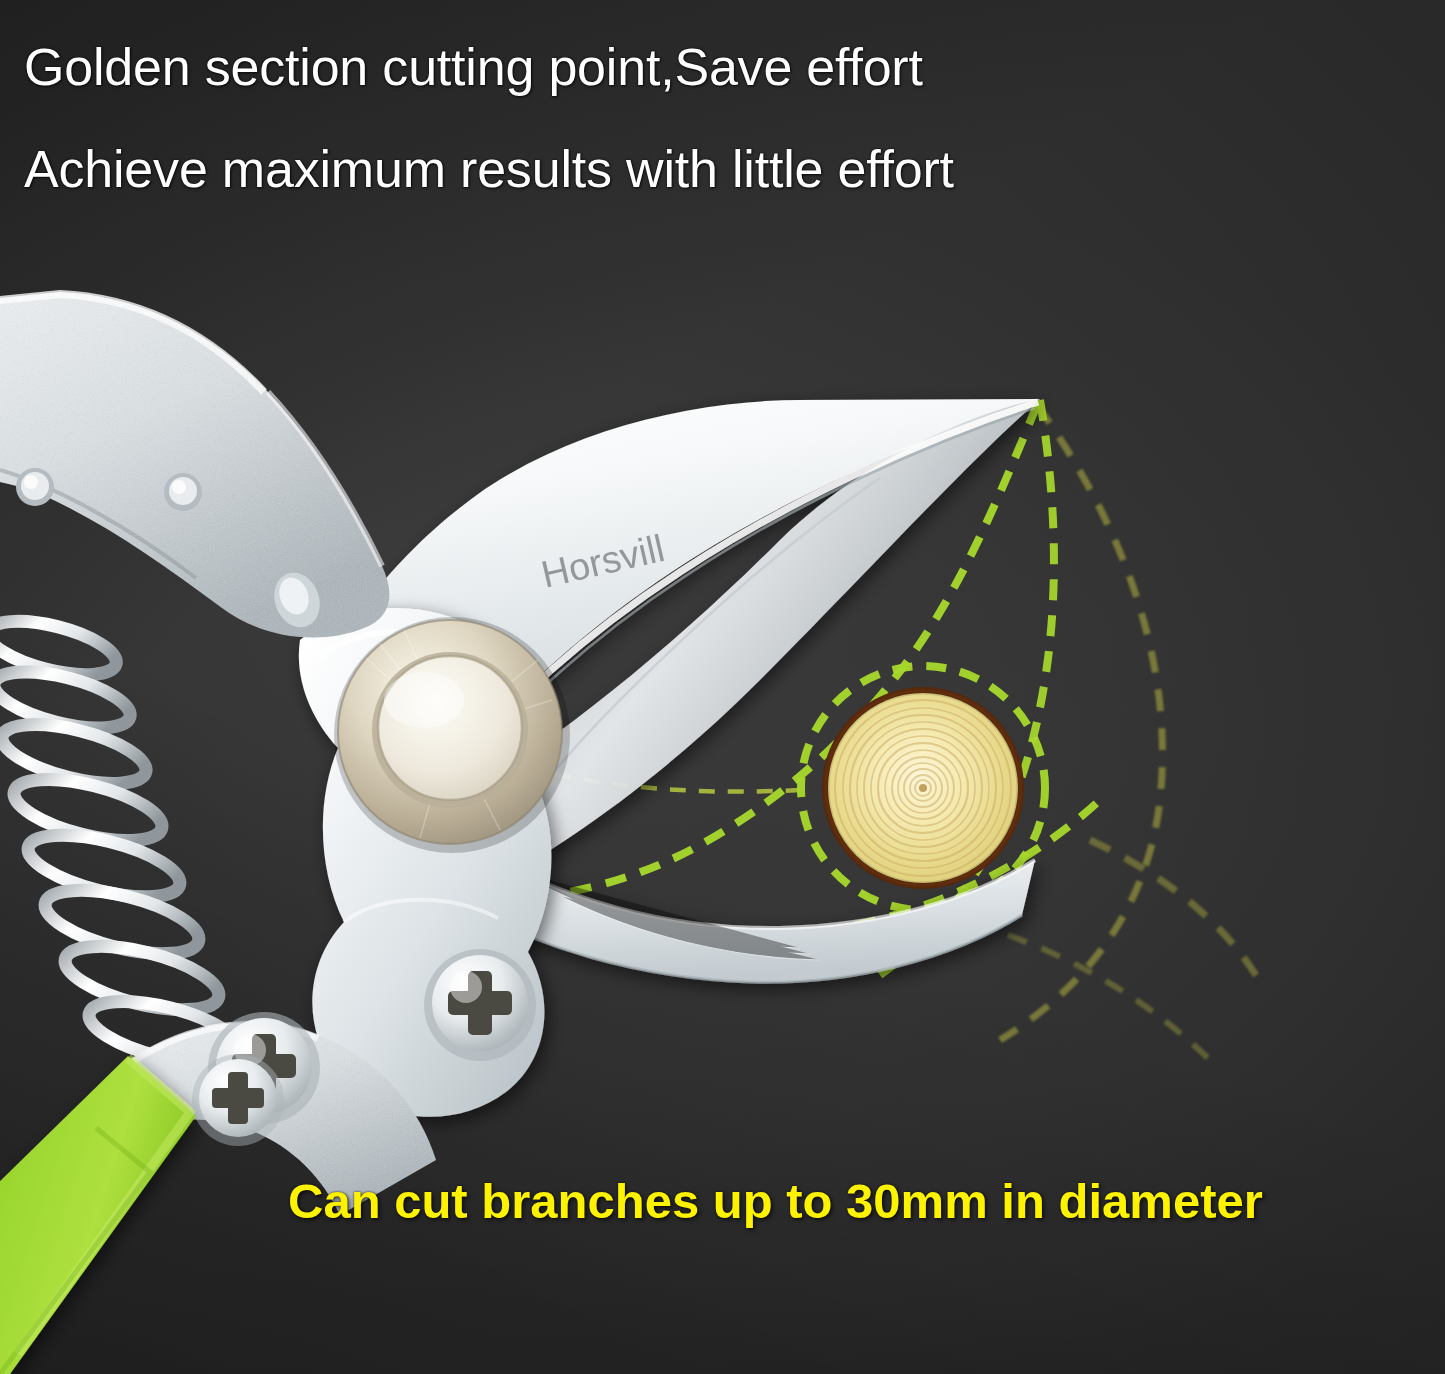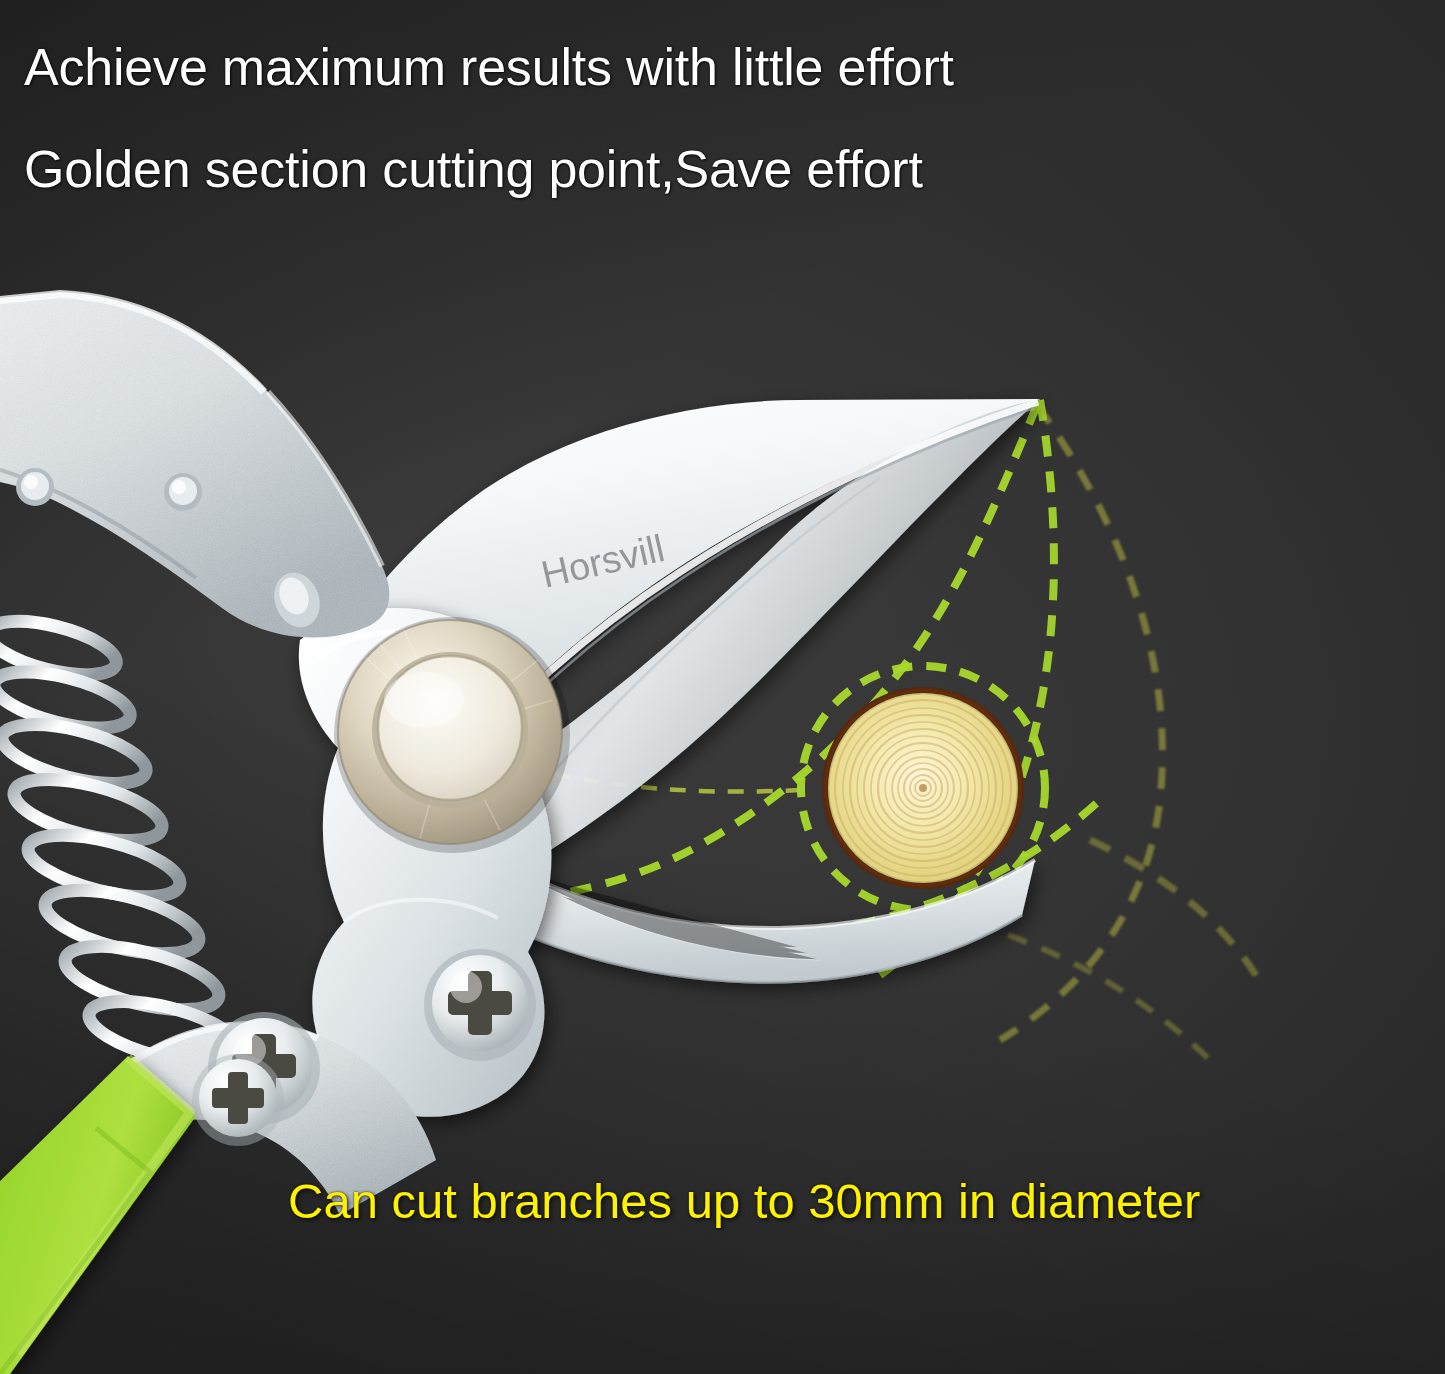--- a/index.html
+++ b/index.html
@@ -43,21 +43,21 @@
     text-shadow: 0 0 2px rgba(0,0,0,0.9), 1px 1px 3px rgba(0,0,0,0.7);
   }
 
   
   .caption {
     position: absolute;
     left: 288px;
     top: 1173px;
     color: #fdf200;
     font-size: 49px;
-    font-weight: 400;
+    font-weight: 700;
     white-space: nowrap;
     text-shadow: 0 0 2px rgba(0,0,0,0.85), 2px 2px 4px rgba(0,0,0,0.6);
   }
 
   
   .photo {
     position: absolute;
     inset: 0;
   }
   .photo svg { display:block; width:100%; height:100%; }
@@ -361,19 +361,19 @@
         <g fill="#4b4a42">
           <rect x="228" y="1072" width="20" height="52" rx="4"></rect>
           <rect x="212" y="1088" width="52" height="20" rx="4"></rect>
         </g>
       </g>
 
     </svg>
   </div>
 
   <div class="headline">
+    <div class="headline-line">Golden section cutting point,Save effort</div>
     <div class="headline-line">Achieve maximum results with little effort</div>
-    <div class="headline-line">Golden section cutting point,Save effort</div>
   </div>
 
   <div class="caption">Can cut branches up to 30mm in diameter</div>
 
 </div>
 
 </body></html>

